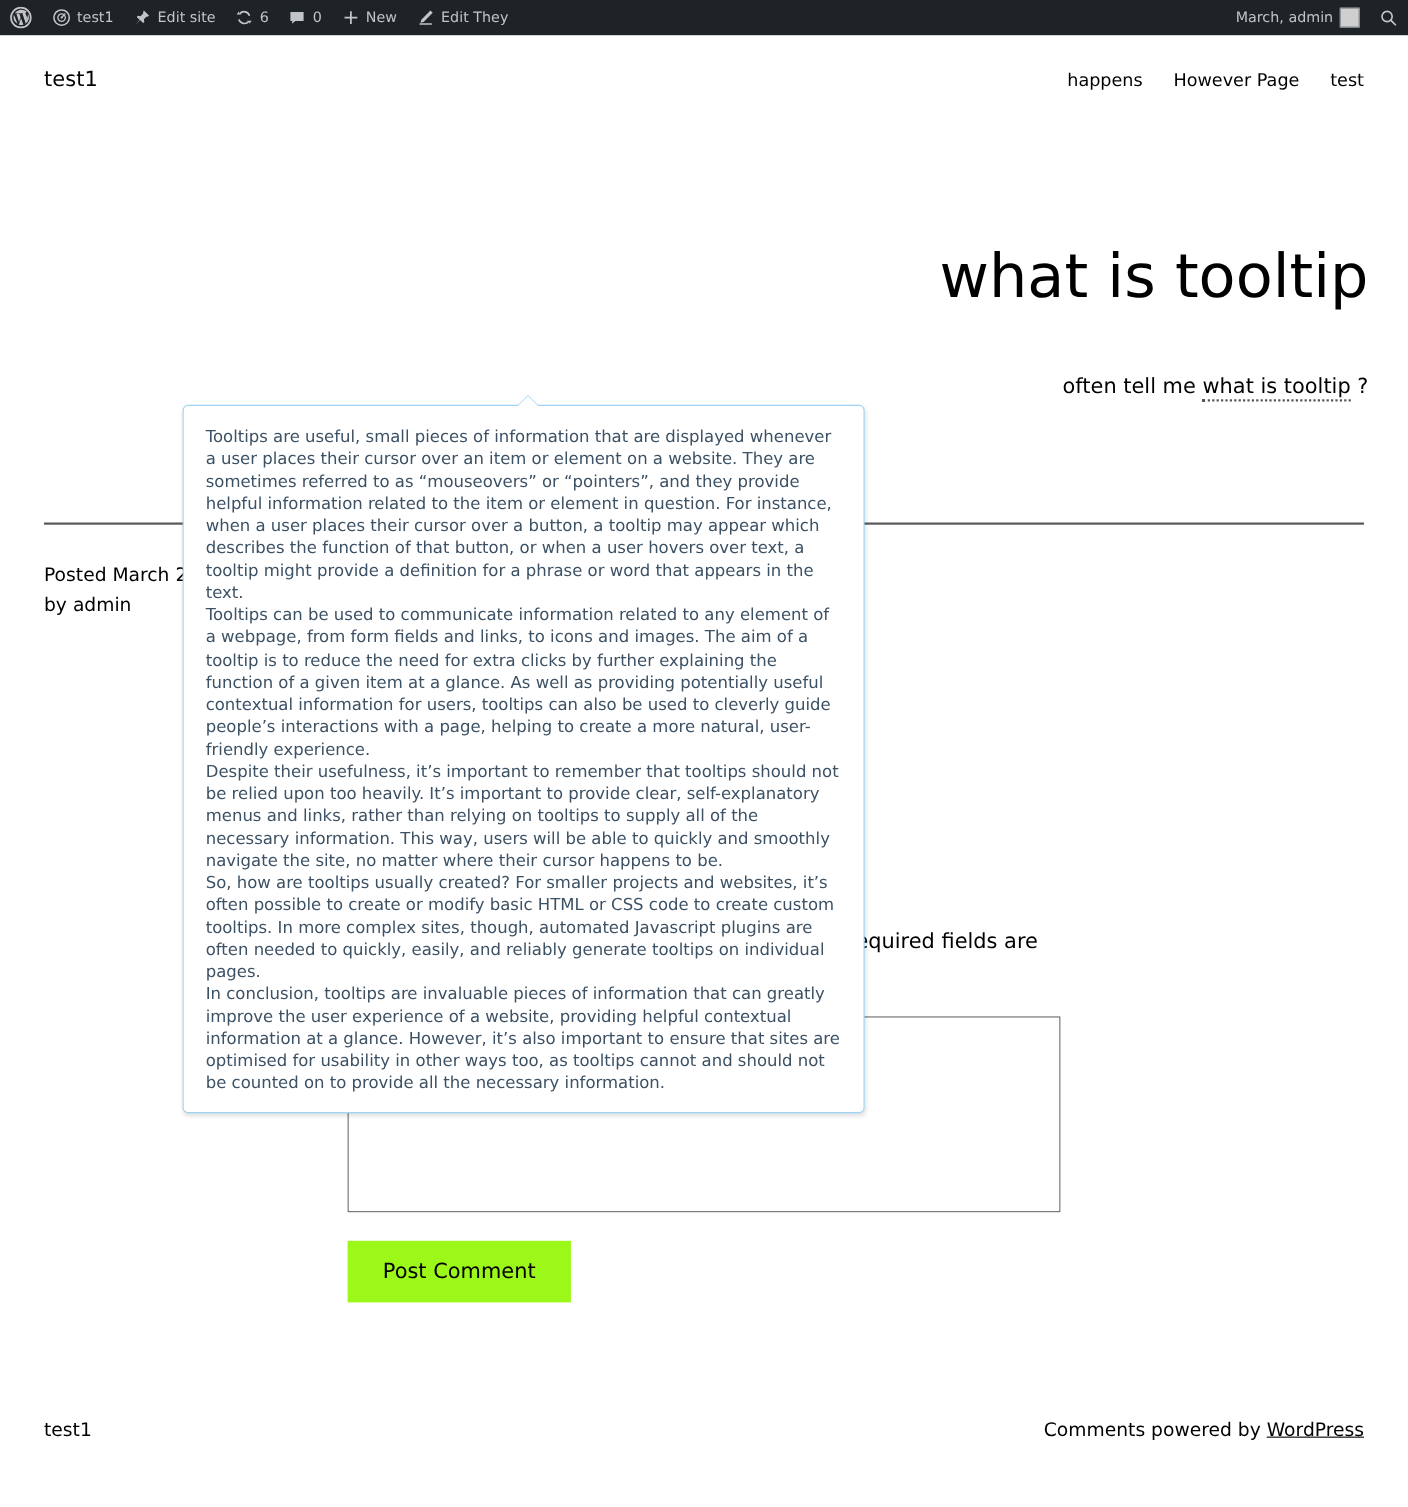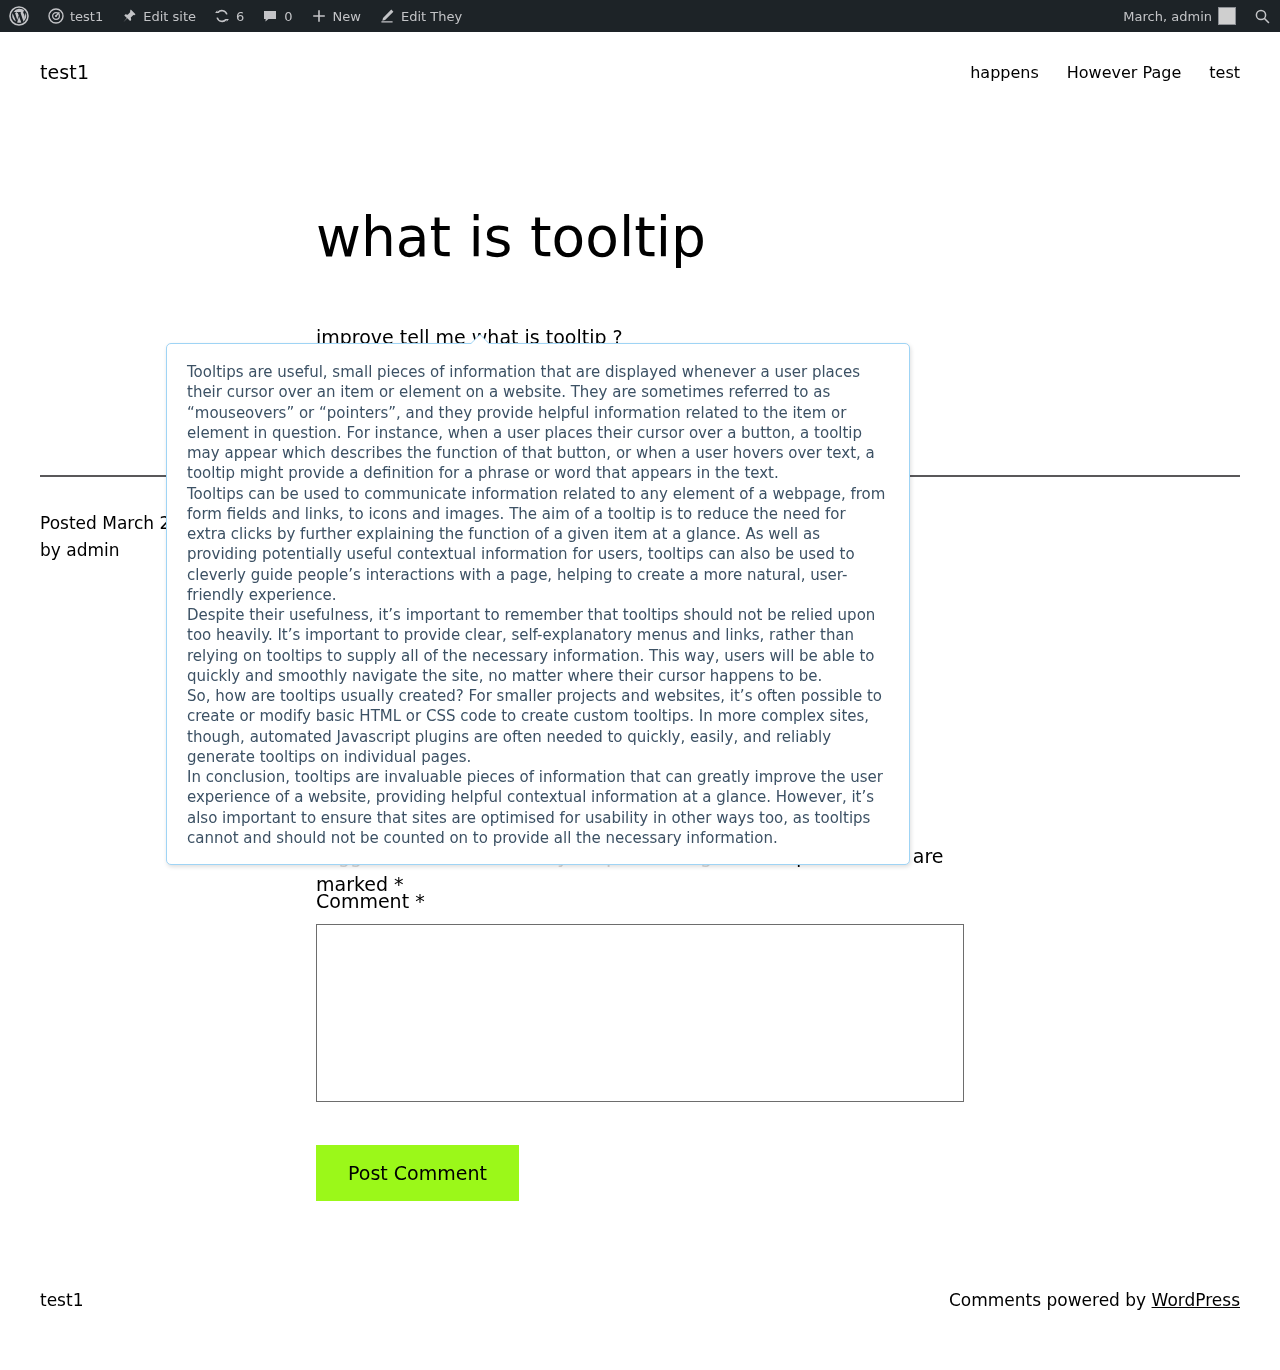--- a/index.html
+++ b/index.html
@@ -72,22 +72,23 @@
     align-items: center;
     gap: 28px;
     font-size: 16px;
     color: #000;
   }
   .nav-link { color: #000; text-decoration: none; }
 
   
   .content {
     position: absolute;
-    top: 112px; left: 0;
+    top: 126px; left: 0;
     width: 1244px;
+    text-align: right;
   }
   .entry-title {
     margin: 0;
     padding-top: 95px;
     font-size: 55px;
     font-weight: 400;
     line-height: 1.1;
     color: #000;
     padding-left: 316px;
   }
@@ -180,21 +181,21 @@
     box-sizing: border-box;
     border: 1px solid #6d6d6d;
     background: #fff;
     font-family: "DejaVu Sans", "Liberation Sans", sans-serif;
     font-size: 16px;
     padding: 8px;
     resize: none;
     border-radius: 0;
   }
   .post-comment-btn {
-    margin-top: 43px;
+    margin-top: 26px;
     background: #9bf819;
     border: none;
     color: #000;
     font-family: "DejaVu Sans", "Liberation Sans", sans-serif;
     font-size: 19px;
     padding: 17px 32px;
     cursor: pointer;
     border-radius: 0;
   }
 
@@ -210,23 +211,23 @@
     align-items: center;
     font-size: 17px;
     color: #000;
   }
   .footer-spacer { flex: 1 1 auto; }
   .footer-link { color: #000; }
 
   
   .tooltip {
     position: absolute;
-    top: 343px;
+    top: 368px;
     left: 166px;
-    width: 744px;
+    width: 620px;
     box-sizing: border-box;
     background: #ffffff;
     border: 1px solid #9fd4f5;
     border-radius: 5px;
     padding: 18px 20px 16px 20px;
     font-size: 15px;
     line-height: 1.35;
     color: #3c5164;
     z-index: 40;
     box-shadow: 1px 2px 4px rgba(0,0,0,0.13);
@@ -342,21 +343,21 @@
   <nav class="site-nav">
     <a class="nav-link" href="#">happens</a>
     <a class="nav-link" href="#">However Page</a>
     <a class="nav-link" href="#">test</a>
   </nav>
 </div>
 
 <div class="content">
   <h1 class="entry-title">what is tooltip</h1>
   <div class="entry-body">
-    <span>improve tell me </span><span class="tip-trigger">what is tooltip</span><span> ?</span>
+    <span>often tell me </span><span class="tip-trigger">what is tooltip</span><span> ?</span>
   </div>
 </div>
 
 <div class="divider"></div>
 
 <div class="post-meta">
   <div>Posted March 23, 2024</div>
   <div>by admin</div>
 </div>
 

